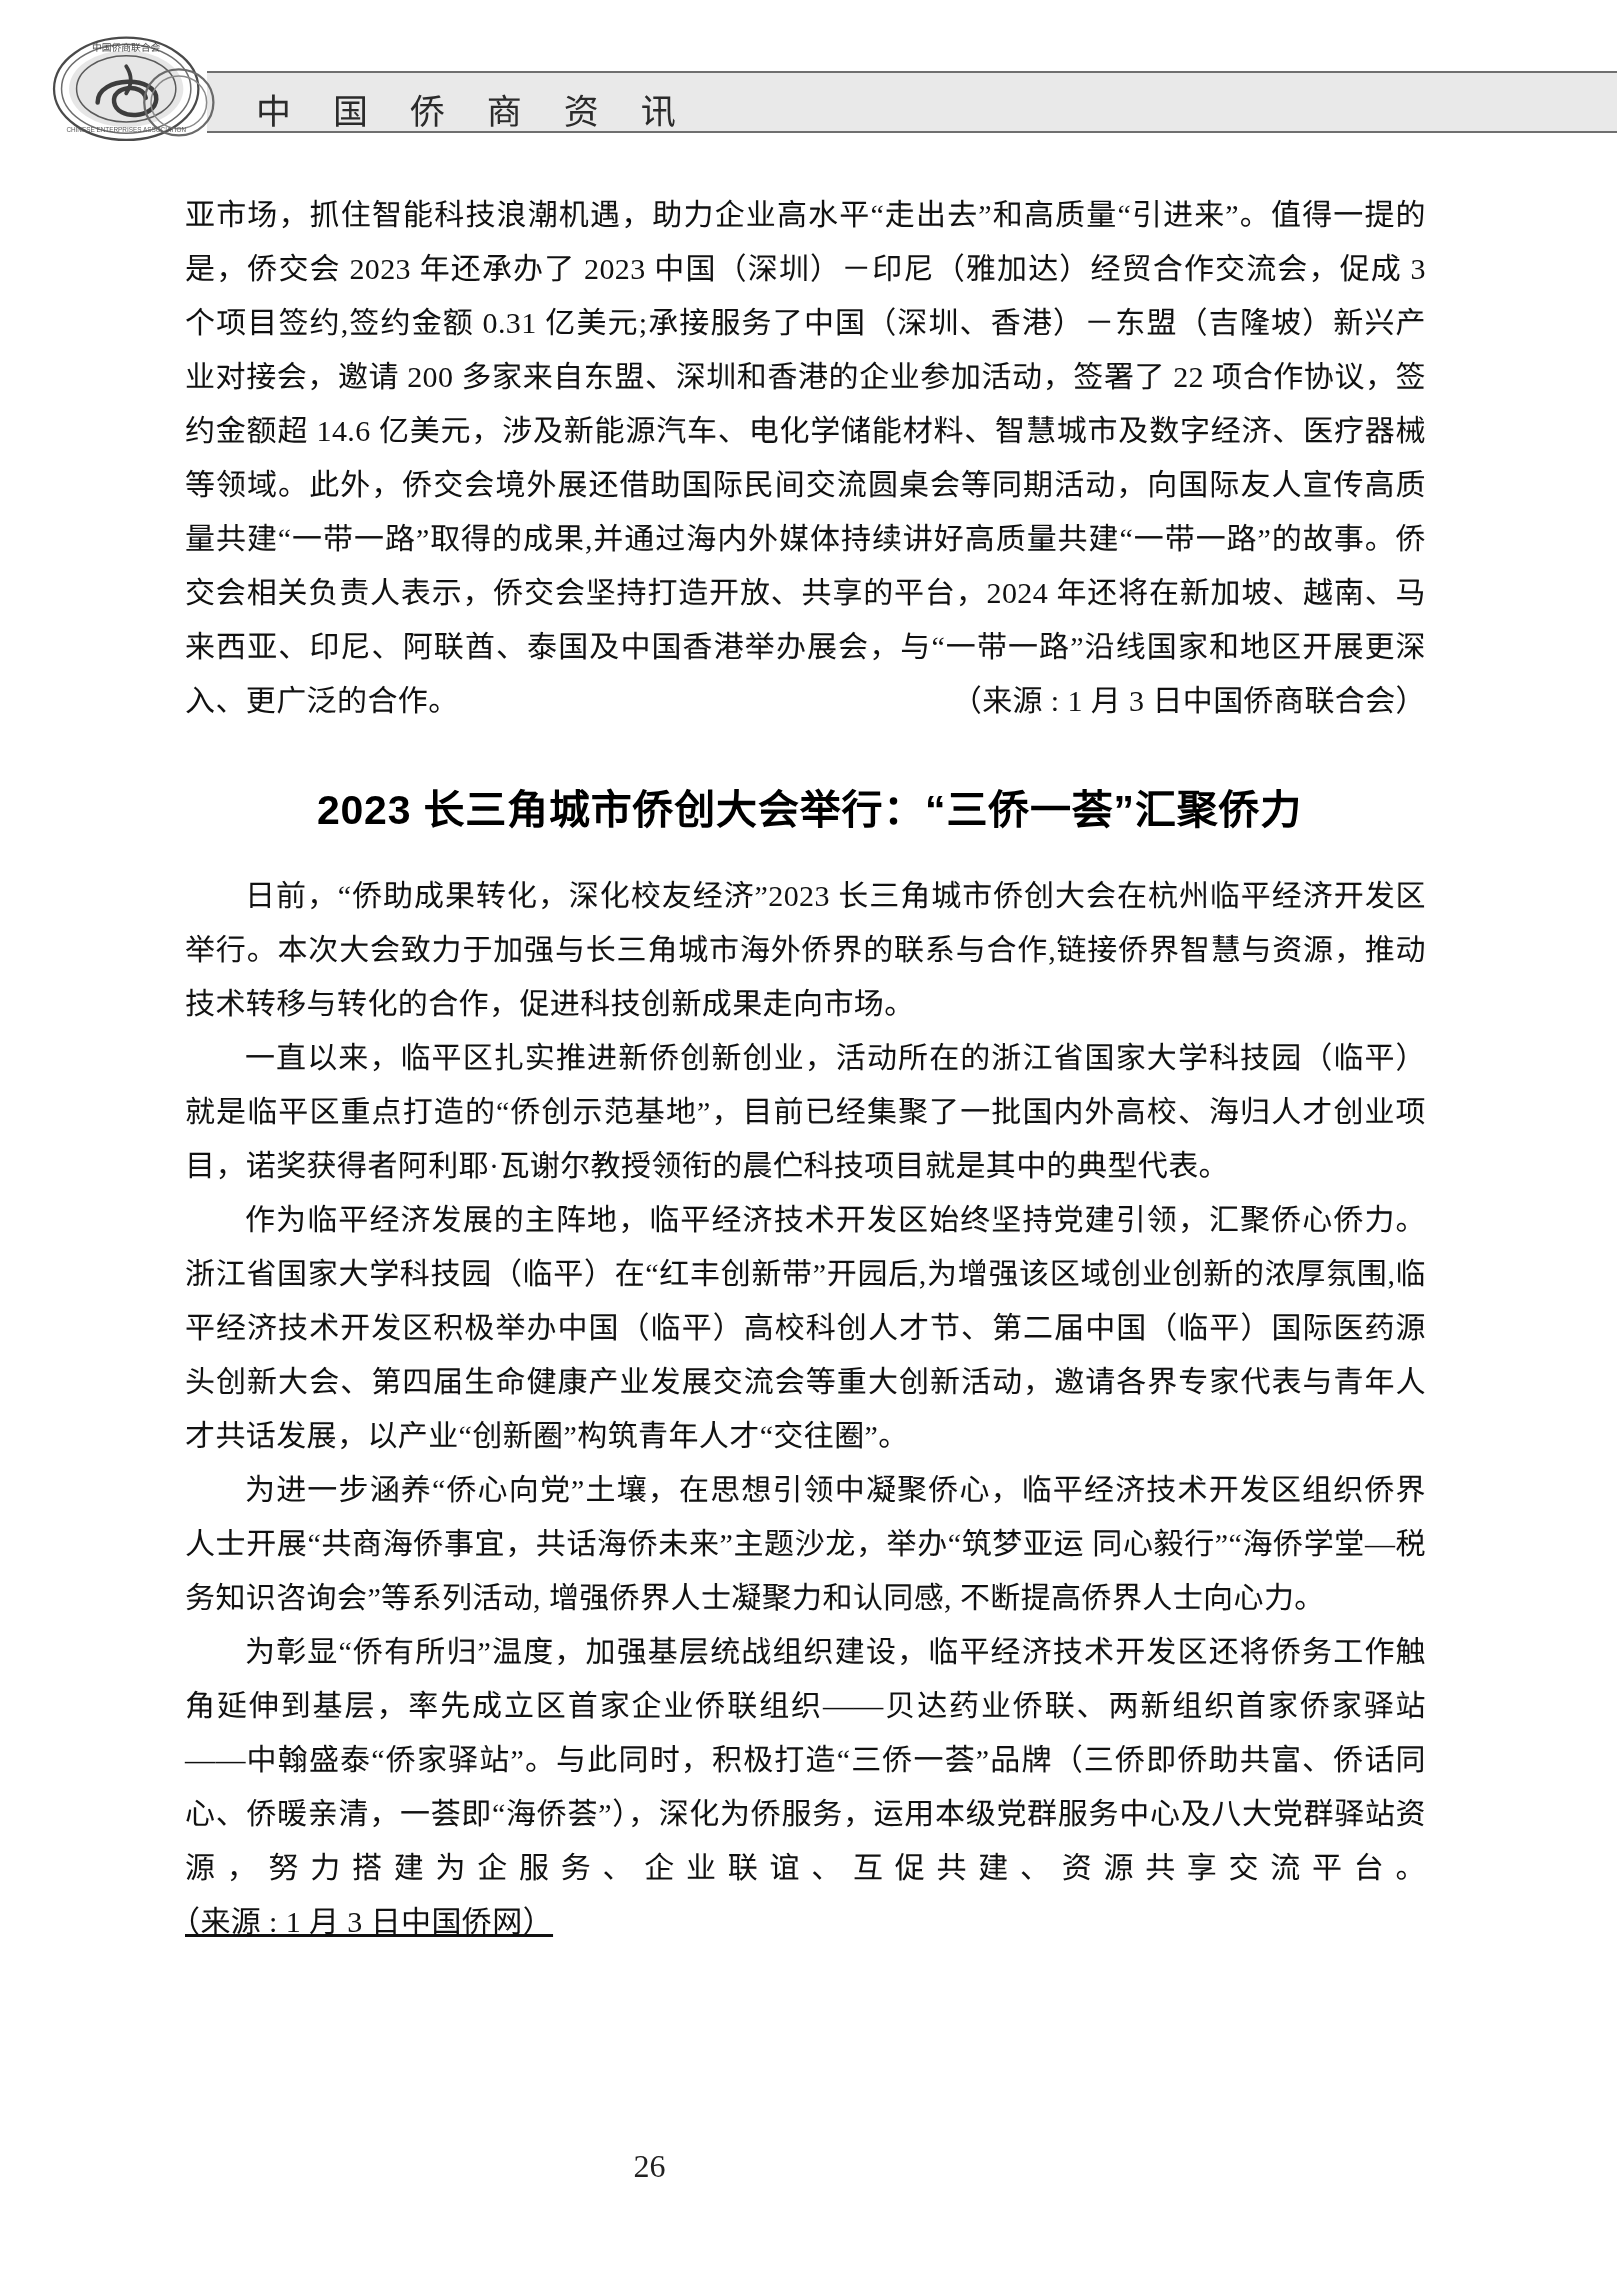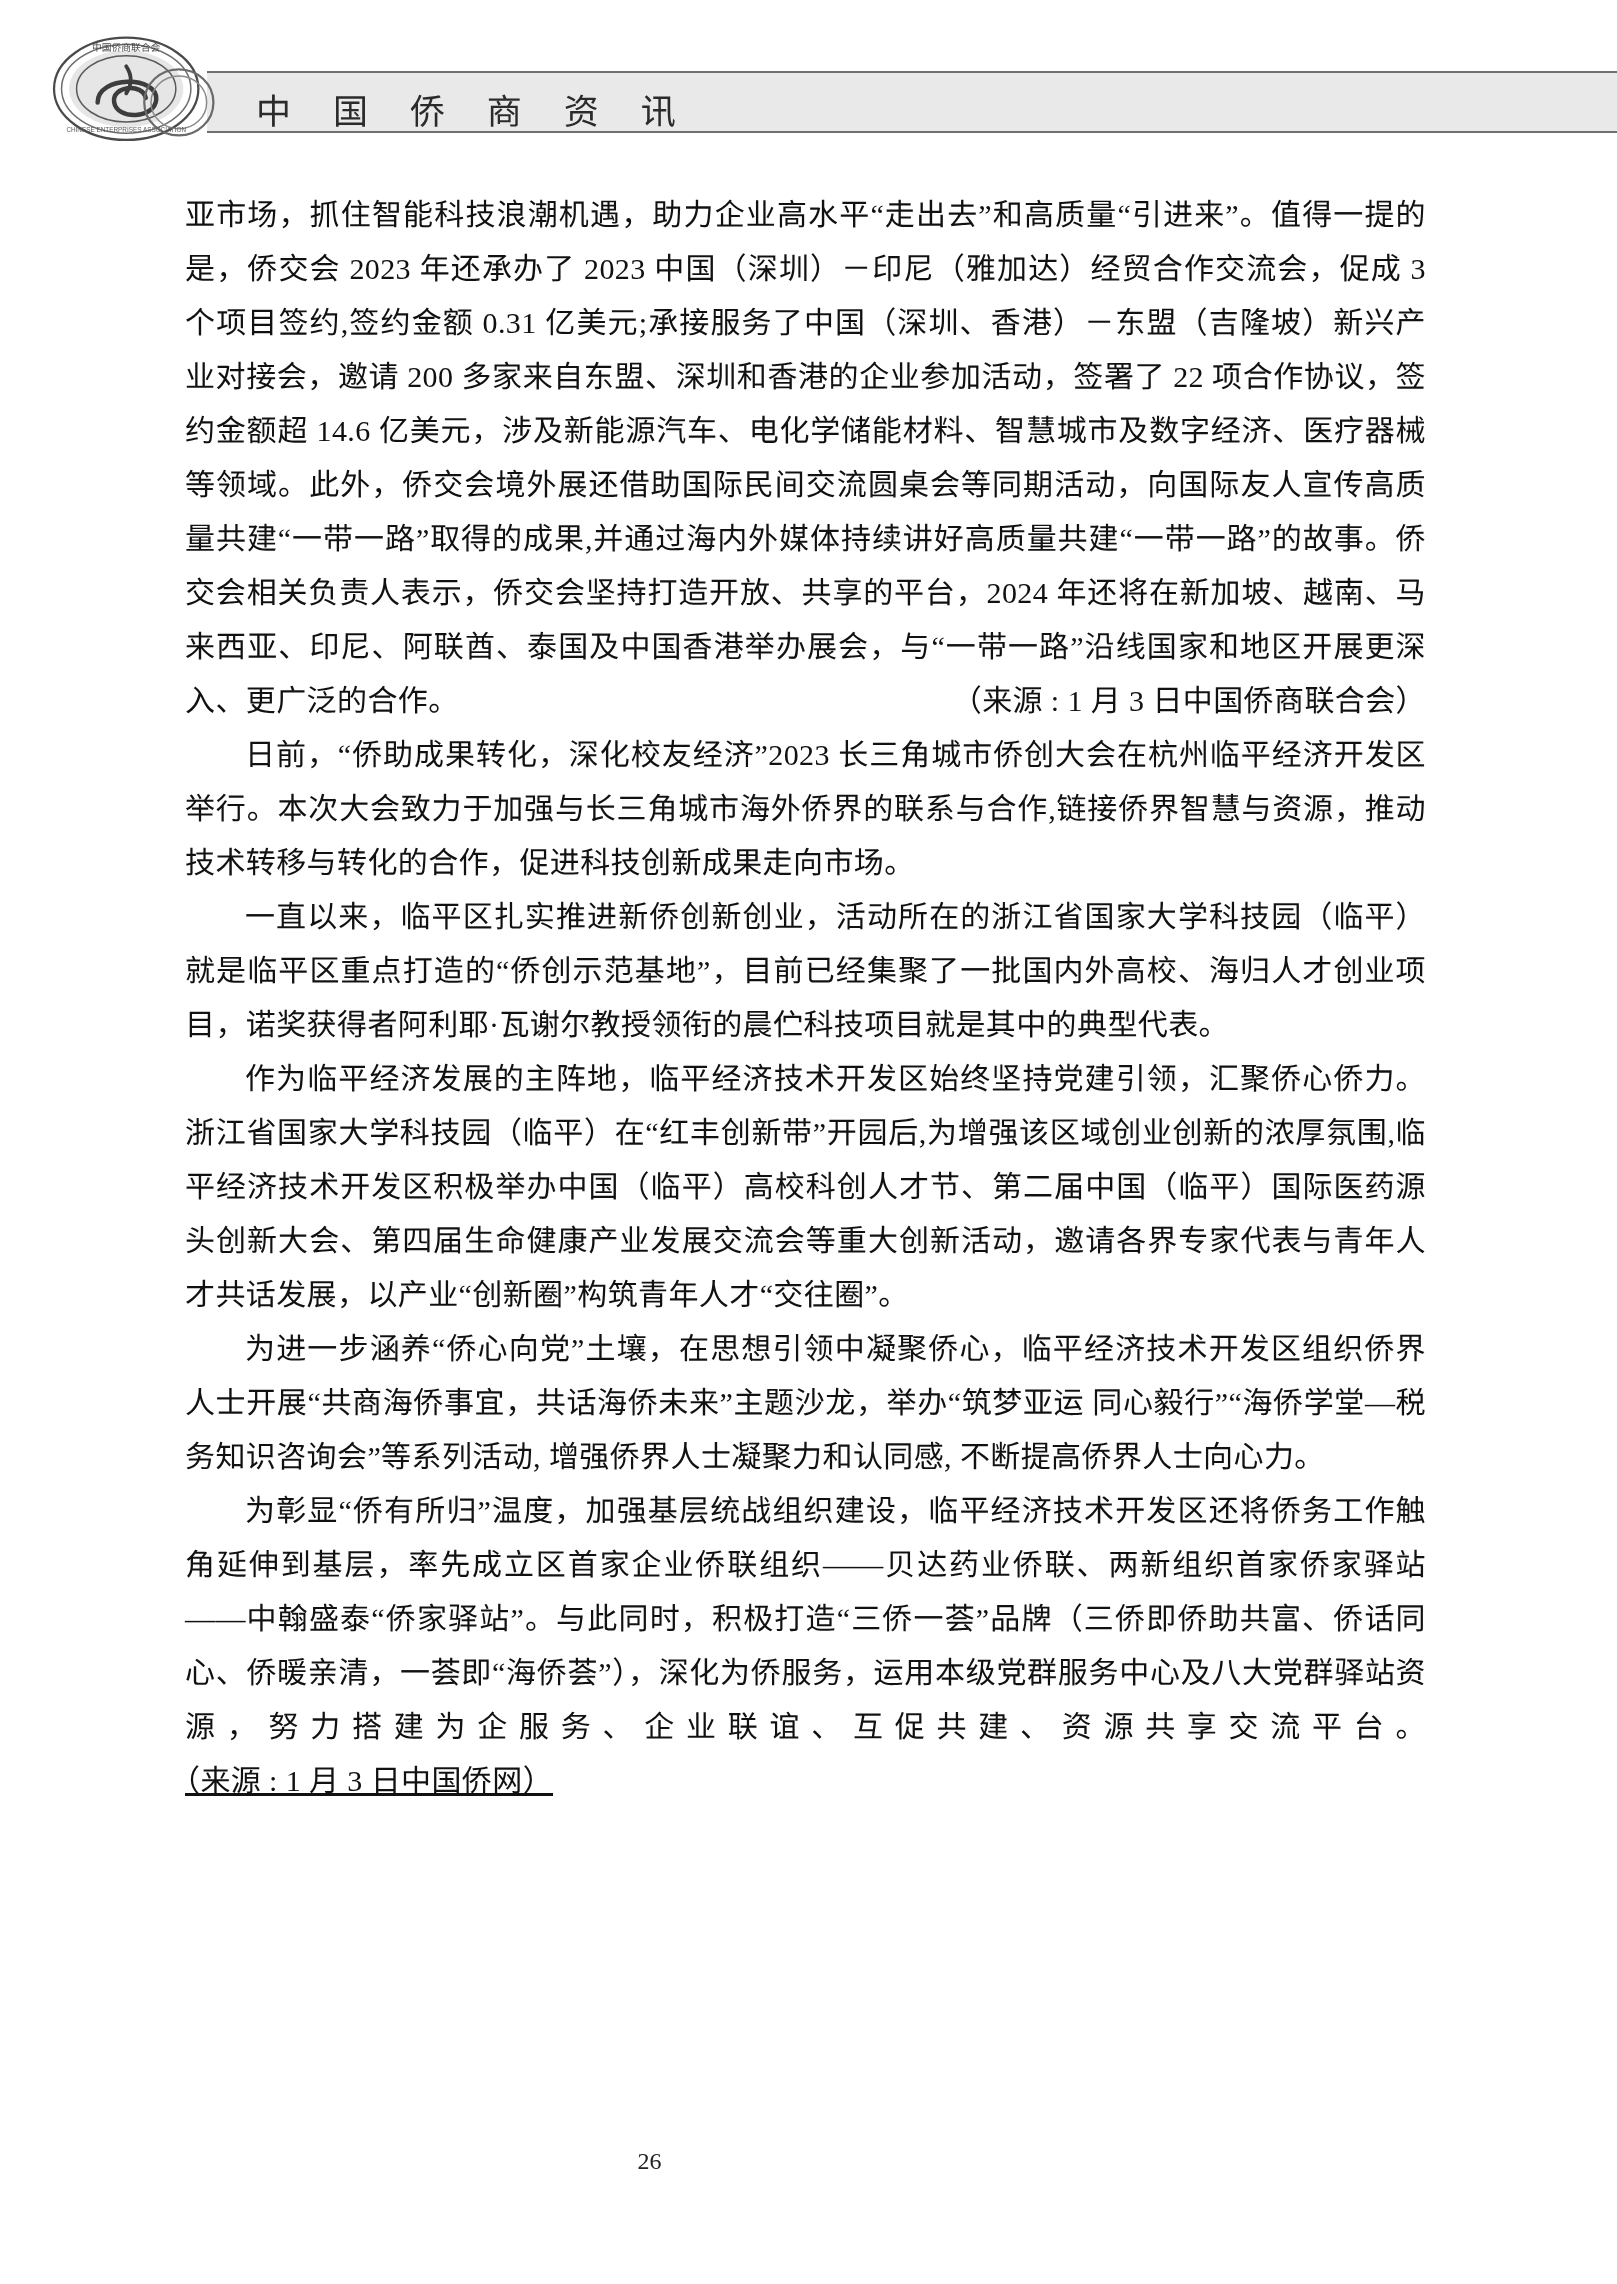--- a/index.html
+++ b/index.html
@@ -91,21 +91,21 @@
     letter-spacing: 0.8px;
     color: #000;
   }
 
   .page-number {
     position: absolute;
     left: 0;
     top: 2148px;
     width: 1299px;
     text-align: center;
-    font-size: 24px;
+    font-size: 32px;
     color: #222;
     font-family: "Liberation Serif", "DejaVu Serif", serif;
   }
 </style>
 </head>
 <body>
 
 <div class="page-header">
   <div class="header-band"></div>
   <div class="header-title">中 国 侨 商 资 讯</div>
@@ -124,20 +124,21 @@
         <text x="108" y="136" font-size="8.5" fill="#5a5a5a" text-anchor="middle" font-family="'Liberation Sans', sans-serif">CHINESE ENTERPRISES ASSOCIATION</text>
       </g>
     </svg>
   </div>
 </div>
 
 <div class="content">
 
   <p class="body-text"><span>亚市场，抓住智能科技浪潮机遇，助力企业高水平“走出去”和高质量“引进来”。值得一提的是，侨交会 2023 年还承办了 2023 中国（深圳）－印尼（雅加达）经贸合作交流会，促成 3 个项目签约,签约金额 0.31 亿美元;承接服务了中国（深圳、香港）－东盟（吉隆坡）新兴产业对接会，邀请 200 多家来自东盟、深圳和香港的企业参加活动，签署了 22 项合作协议，签约金额超 14.6 亿美元，涉及新能源汽车、电化学储能材料、智慧城市及数字经济、医疗器械等领域。此外，侨交会境外展还借助国际民间交流圆桌会等同期活动，向国际友人宣传高质量共建“一带一路”取得的成果,并通过海内外媒体持续讲好高质量共建“一带一路”的故事。侨交会相关负责人表示，侨交会坚持打造开放、共享的平台，2024 年还将在新加坡、越南、马来西亚、印尼、阿联酋、泰国及中国香港举办展会，与“一带一路”沿线国家和地区开展更深入、更广泛的合作。</span><span class="src-right" style="display:inline; float:right; margin-left:30px;">（来源 : 1 月 3 日中国侨商联合会）</span></p>
 
+  <h1 class="article-title">2023 长三角城市侨创大会举行：“三侨一荟”汇聚侨力</h1>
 
   <p class="body-text indent">日前，“侨助成果转化，深化校友经济”2023 长三角城市侨创大会在杭州临平经济开发区举行。本次大会致力于加强与长三角城市海外侨界的联系与合作,链接侨界智慧与资源，推动技术转移与转化的合作，促进科技创新成果走向市场。</p>
   <p class="body-text indent">一直以来，临平区扎实推进新侨创新创业，活动所在的浙江省国家大学科技园（临平）就是临平区重点打造的“侨创示范基地”，目前已经集聚了一批国内外高校、海归人才创业项目，诺奖获得者阿利耶·瓦谢尔教授领衔的晨伫科技项目就是其中的典型代表。</p>
   <p class="body-text indent">作为临平经济发展的主阵地，临平经济技术开发区始终坚持党建引领，汇聚侨心侨力。浙江省国家大学科技园（临平）在“红丰创新带”开园后,为增强该区域创业创新的浓厚氛围,临平经济技术开发区积极举办中国（临平）高校科创人才节、第二届中国（临平）国际医药源头创新大会、第四届生命健康产业发展交流会等重大创新活动，邀请各界专家代表与青年人才共话发展，以产业“创新圈”构筑青年人才“交往圈”。</p>
   <p class="body-text indent">为进一步涵养“侨心向党”土壤，在思想引领中凝聚侨心，临平经济技术开发区组织侨界人士开展“共商海侨事宜，共话海侨未来”主题沙龙，举办“筑梦亚运 同心毅行”“海侨学堂—税务知识咨询会”等系列活动, 增强侨界人士凝聚力和认同感, 不断提高侨界人士向心力。</p>
 
   <p class="body-text indent"><span>为彰显“侨有所归”温度，加强基层统战组织建设，临平经济技术开发区还将侨务工作触角延伸到基层，率先成立区首家企业侨联组织——贝达药业侨联、两新组织首家侨家驿站——中翰盛泰“侨家驿站”。与此同时，积极打造“三侨一荟”品牌（三侨即侨助共富、侨话同心、侨暖亲清，一荟即“海侨荟”），深化为侨服务，运用本级党群服务中心及八大党群驿站资源，努力搭建为企服务、企业联谊、互促共建、资源共享交流平台。</span><span style="white-space:nowrap;text-decoration:underline;">（来源 : 1 月 3 日中国侨网）</span></p>
 
 </div>
 

